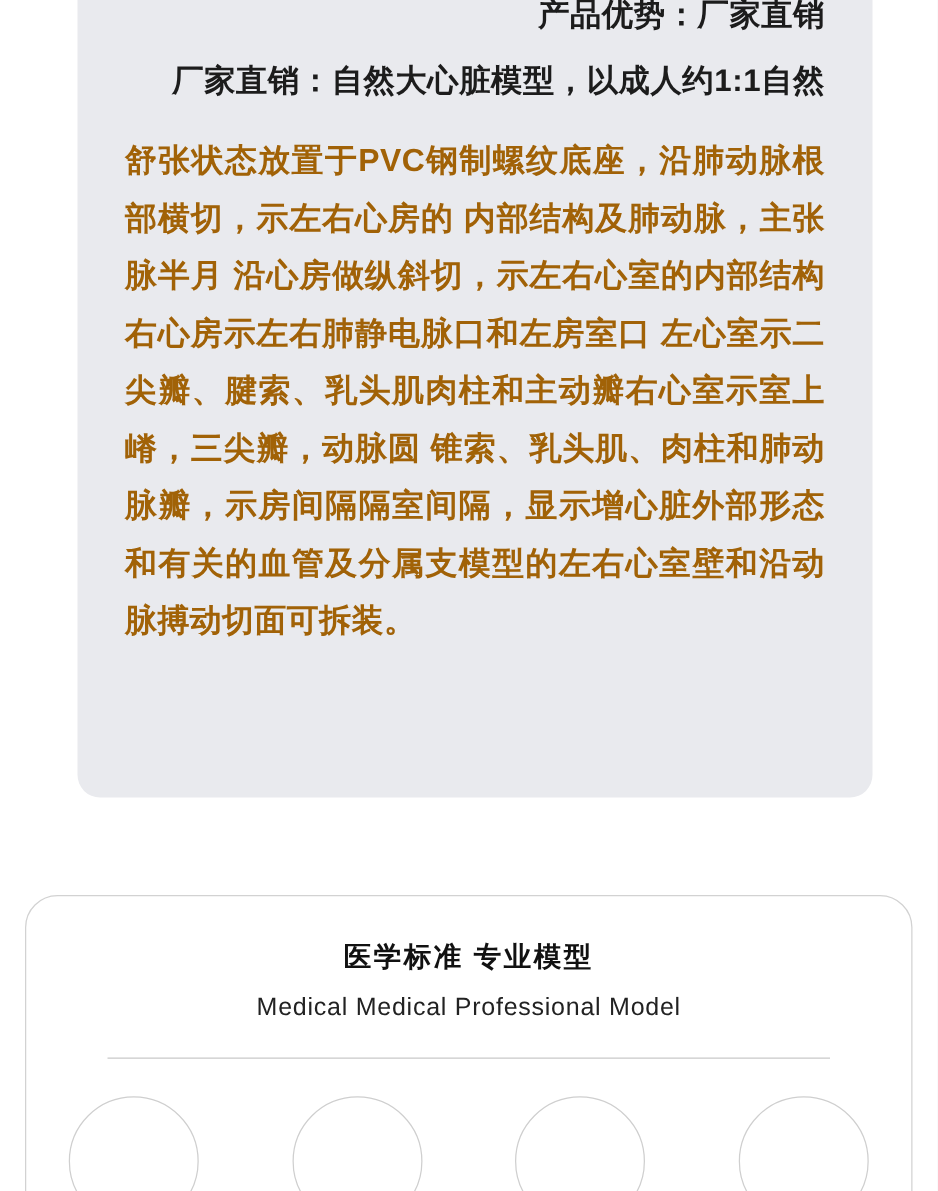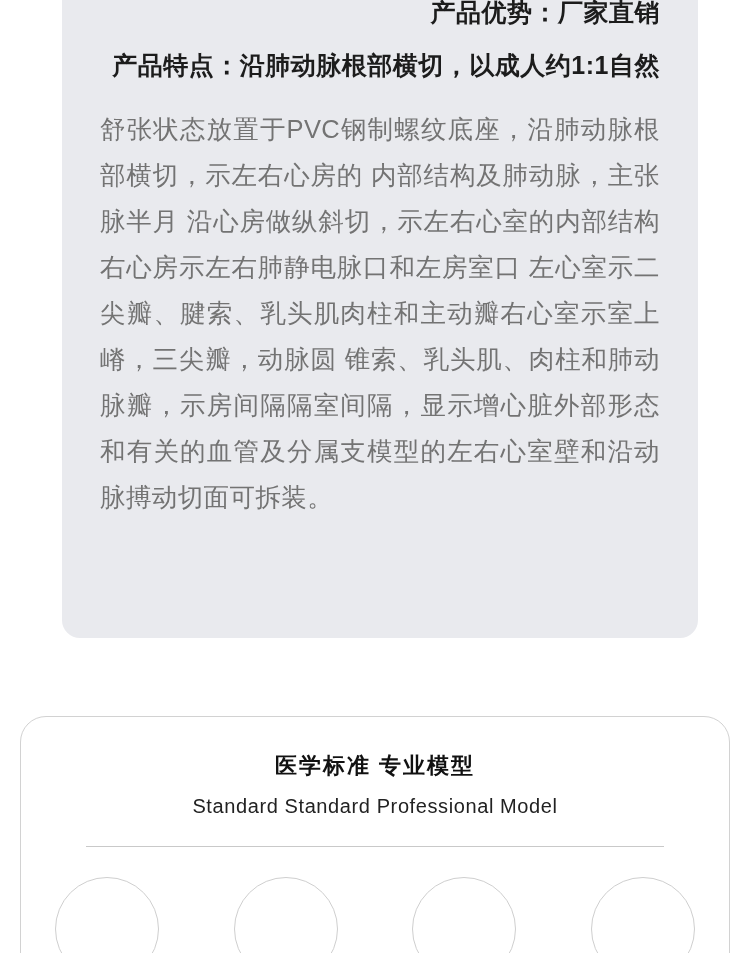--- a/index.html
+++ b/index.html
@@ -36,25 +36,26 @@
     letter-spacing: 0.5px;
     white-space: nowrap;
     text-align: right;
   }
   .desc-line.lead {
     font-weight: bold;
   }
   .desc-body {
     font-size: 25.5px;
     line-height: 46px;
-    color: #737373;
+    color: #a16207;
     margin: 0;
     letter-spacing: 0.4px;
     text-align: justify;
     text-justify: inter-ideograph;
+    font-weight: bold;
   }
 
   
   .feature-card {
     position: absolute;
     left: 20px;
     top: 716px;
     width: 710px;
     height: 300px;
     background: #ffffff;
@@ -106,27 +107,27 @@
     font-size: 26px;
     color: #2a2a2a;
     line-height: 1;
   }
 </style>
 </head>
 <body>
 
 <div class="desc-card">
   <p class="desc-line lead">产品优势：厂家直销</p>
-  <p class="desc-line lead">产品特点：沿肺动脉根部横切，以成人约1:1自然</p>
+  <p class="desc-line lead">厂家直销：自然大心脏模型，以成人约1:1自然</p>
   <p class="desc-body">舒张状态放置于PVC钢制螺纹底座，沿肺动脉根部横切，示左右心房的  内部结构及肺动脉，主张脉半月 沿心房做纵斜切，示左右心室的内部结构右心房示左右肺静电脉口和左房室口 左心室示二尖瓣、腱索、乳头肌肉柱和主动瓣右心室示室上嵴，三尖瓣，动脉圆 锥索、乳头肌、肉柱和肺动脉瓣，示房间隔隔室间隔，显示增心脏外部形态和有关的血管及分属支模型的左右心室壁和沿动脉搏动切面可拆装。</p>
 </div>
 
 <div class="feature-card">
   <div class="feature-title">医学标准 专业模型</div>
-  <div class="feature-subtitle">Standard Standard Professional Model</div>
+  <div class="feature-subtitle">Medical Medical Professional Model</div>
   <div class="feature-divider"></div>
 
   <div class="circles-row">
     <div class="circle">
       <span class="circle-glyph"></span>
     </div>
     <div class="circle">
       <span class="circle-glyph"></span>
     </div>
     <div class="circle">

